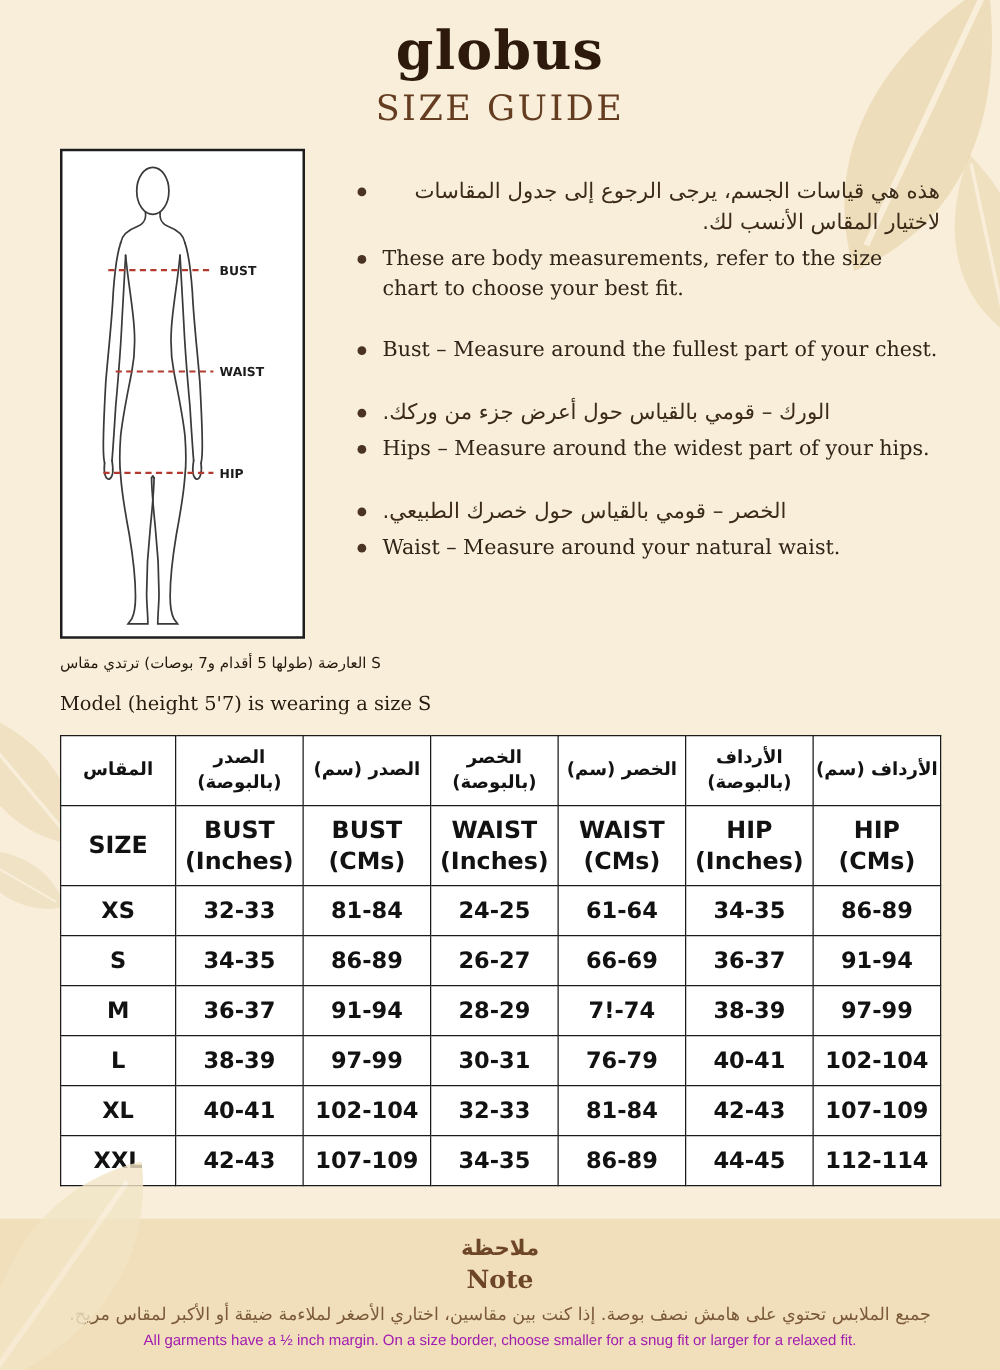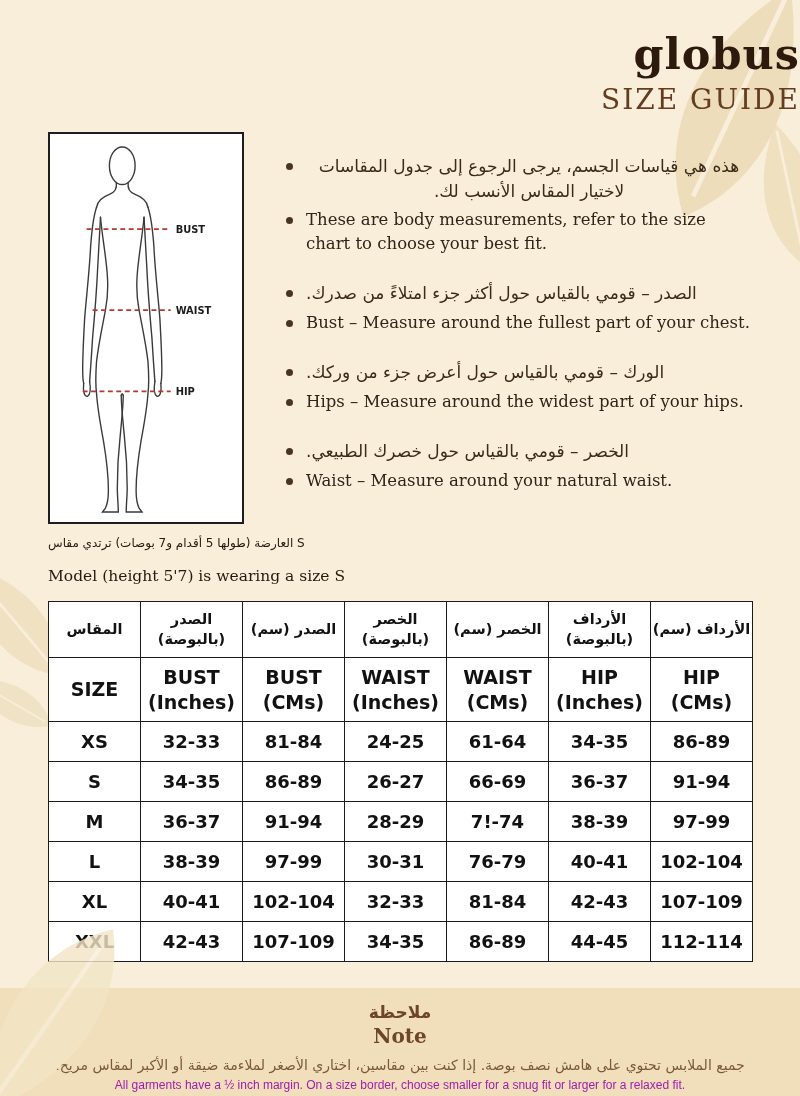--- a/index.html
+++ b/index.html
@@ -20,21 +20,21 @@
   .leaf-tr  { top:-28px; right:-22px; width:170px; height:260px; transform:rotate(205deg); opacity:.75; }
   .leaf-tr2 { top:120px; right:-38px; width:95px; height:150px; transform:rotate(168deg); opacity:.6; }
   .leaf-lm  { top:545px; left:-34px; width:95px; height:150px; transform:rotate(140deg); opacity:.55; }
   .leaf-lm2 { top:655px; left:-18px; width:60px; height:95px; transform:rotate(120deg); opacity:.5; }
   .leaf-bl  { bottom:-40px; left:-26px; width:150px; height:230px; transform:rotate(35deg); opacity:.8; z-index:2; }
   .leaf-bl path.blade { fill:#f3e6c6; }
 
   .z { position:relative; z-index:1; }
 
   
-  header { text-align:right; padding-top:32px; }
+  header { text-align:center; padding-top:19px; }
   .logo {
     font-family:"DejaVu Serif", serif; font-weight:700;
     font-size:43px; line-height:1.05; color:#2d1a0d; letter-spacing:1px;
   }
   .title {
     font-family:"DejaVu Serif", serif; font-weight:400;
     font-size:28px; color:#643d20; letter-spacing:2px; margin-top:6px;
   }
 
   
@@ -46,21 +46,21 @@
   .figure-box svg { width:100%; height:100%; display:block; }
   .fig-stroke { fill:none; stroke:#3a3a3a; stroke-width:1.4; stroke-linecap:round; }
   .measure { fill:none; stroke:#b23a2e; stroke-width:1.7; stroke-dasharray:5 3.5; }
   .fig-label { font-family:"DejaVu Sans", sans-serif; font-size:10px; font-weight:700; fill:#1c1c1c; }
 
   
   .bullets { flex:1; padding-top:22px; }
   .group { margin-bottom:26px; }
   .b-line { display:flex; align-items:flex-start; margin-bottom:5px; }
   .dot { flex:none; width:7px; height:7px; border-radius:50%; background:#4a3322; margin:9px 13px 0 0; }
-  .b-line.ar .txt { font-family:"DejaVu Sans", sans-serif; font-size:17px; line-height:1.45; color:#3c2b18; text-align:center; }
+  .b-line.ar .txt { font-family:"DejaVu Sans", sans-serif; font-size:17px; line-height:1.45; color:#3c2b18; text-align:right; }
   .b-line.en .txt { font-family:"DejaVu Serif", serif; font-size:16.5px; line-height:1.42; color:#2f2417; }
 
   
   .model-note { padding:12px 48px 0 48px; }
   .mn-ar { font-size:12px; color:#241a0e; margin-bottom:17px; }
   .mn-en { font-family:"DejaVu Serif", serif; font-size:15.5px; color:#241a0e; }
 
   
   .size-table {
     margin:16px 48px 0 48px; width:704px; table-layout:fixed;
@@ -163,24 +163,20 @@
           <div class="b-line ar">
             <span class="dot"></span>
             <span class="txt" dir="rtl">هذه هي قياسات الجسم، يرجى الرجوع إلى جدول المقاسات لاختيار المقاس الأنسب لك.</span>
           </div>
           <div class="b-line en">
             <span class="dot"></span>
             <span class="txt">These are body measurements, refer to the size chart to choose your best fit.</span>
           </div>
         </div>
         <div class="group">
-          <div class="b-line ar">
-            <span class="dot"></span>
-            <span class="txt" dir="rtl">الصدر – قومي بالقياس حول أكثر جزء امتلاءً من صدرك.</span>
-          </div>
           <div class="b-line en">
             <span class="dot"></span>
             <span class="txt">Bust – Measure around the fullest part of your chest.</span>
           </div>
         </div>
         <div class="group">
           <div class="b-line ar">
             <span class="dot"></span>
             <span class="txt" dir="rtl">الورك – قومي بالقياس حول أعرض جزء من وركك.</span>
           </div>

